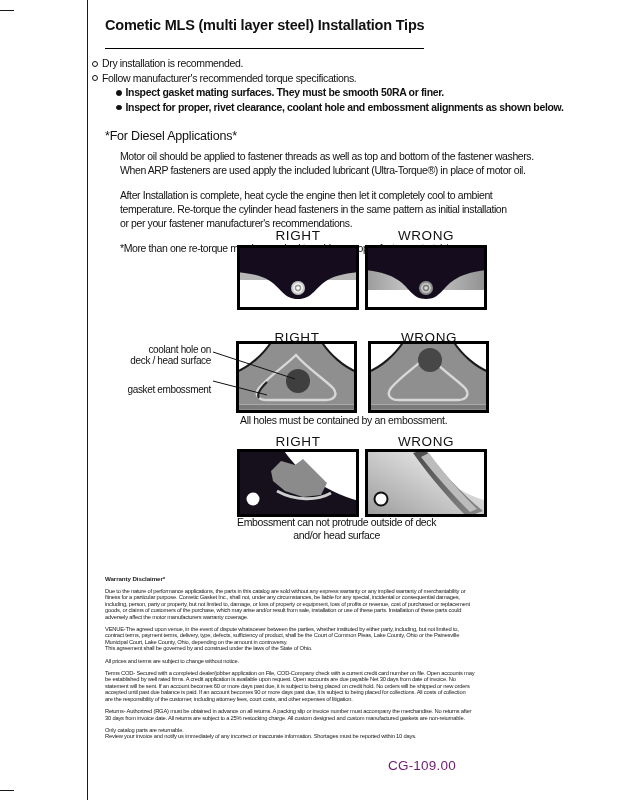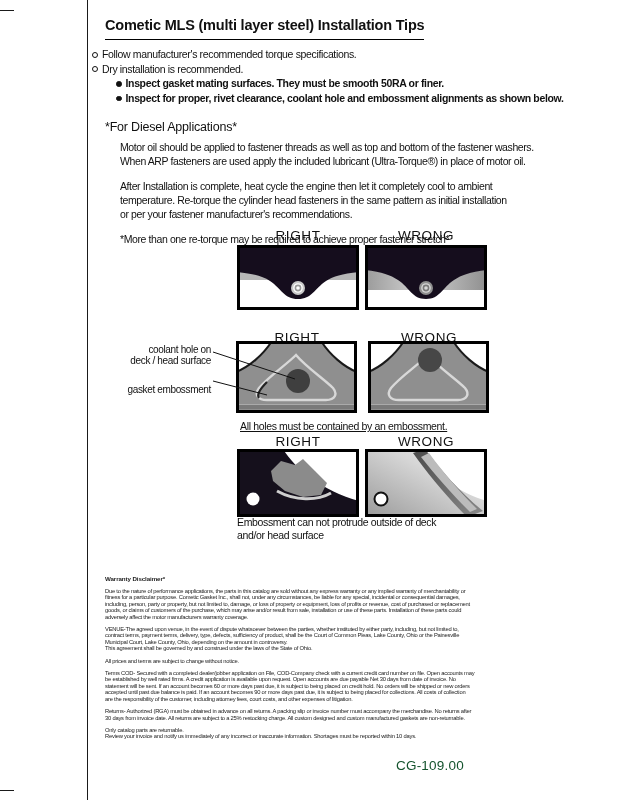--- a/index.html
+++ b/index.html
@@ -9,21 +9,21 @@
   }
   
   .rule-v{position:absolute;left:87px;top:0;width:1px;height:800px;background:#1a1a1a;}
   .tick{position:absolute;left:0;width:14px;height:1px;background:#1a1a1a;}
   .tick.top{top:10px;} .tick.bottom{top:790px;}
 
   
   .text-top{position:absolute;left:88px;top:16px;width:470px;}
   .doc-title{
     display:inline-block;margin-left:17px;font-size:14.5px;font-weight:bold;
-    letter-spacing:-0.2px;border-bottom:1.6px solid #000;padding-bottom:6px;white-space:nowrap;
+    letter-spacing:-0.2px;border-bottom:1.6px solid #000;padding-bottom:15px;white-space:nowrap;
   }
   .bullets{margin-top:7px;}
   .b-row{display:flex;align-items:flex-start;line-height:14.5px;font-size:10.5px;letter-spacing:-0.35px;white-space:nowrap;}
   .b-row .mk{flex:0 0 auto;width:4px;height:4px;border:1px solid #111;border-radius:50%;margin:4.5px 4px 0 4px;background:#fff;}
   .b-row.sub{margin-left:24px;font-weight:bold;}
   .b-row.sub .mk{background:#111;border-color:#111;width:3.5px;height:3.5px;margin-top:5px;}
   .sec-head{margin:15px 0 0 17px;font-size:12.5px;font-weight:normal;letter-spacing:-0.2px;}
   .para{margin:6px 0 0 32px;font-size:10.5px;line-height:14px;letter-spacing:-0.4px;white-space:pre-line;}
   .para.gap{margin-top:11px;}
 
@@ -34,41 +34,41 @@
   .fig-box svg{display:block;}
   .fig-caption{position:absolute;font-size:10.5px;letter-spacing:-0.35px;line-height:12.5px;white-space:pre-line;}
   .side-label{position:absolute;left:0;width:123px;text-align:right;font-size:10px;letter-spacing:-0.35px;line-height:11px;white-space:pre-line;}
   .leaders{position:absolute;left:0;top:0;width:470px;height:322px;pointer-events:none;}
 
   
   .disclaimer{position:absolute;left:105px;top:575px;width:424px;color:#222;}
   .disc-head{font-size:6.2px;font-weight:bold;letter-spacing:-0.1px;margin-bottom:6px;}
   .disc-para{font-size:5.8px;line-height:6.4px;letter-spacing:-0.22px;white-space:pre-line;margin-bottom:6px;}
 
-  .page-number{position:absolute;left:388px;top:758px;font-size:13.5px;letter-spacing:0.2px;color:#14532d;margin-left:8px;}
+  .page-number{position:absolute;left:388px;top:758px;font-size:13.5px;letter-spacing:0.2px;color:#701a75;}
 </style>
 </head>
 <body>
 
 <div class="page">
   <div class="rule-v"></div>
   <div class="tick top"></div>
   <div class="tick bottom"></div>
 
   <div class="text-top">
     <div class="doc-title">Cometic MLS (multi layer steel) Installation Tips</div>
 
     <div class="bullets">
       <div class="b-row">
         <span class="mk"></span>
+        <span>Dry installation is recommended.</span>
+      </div>
+      <div class="b-row">
+        <span class="mk"></span>
         <span>Follow manufacturer's recommended torque specifications.</span>
-      </div>
-      <div class="b-row">
-        <span class="mk"></span>
-        <span>Dry installation is recommended.</span>
       </div>
       <div class="b-row sub">
         <span class="mk"></span>
         <span>Inspect gasket mating surfaces.  They must be smooth 50RA or finer.</span>
       </div>
       <div class="b-row sub">
         <span class="mk"></span>
         <span>Inspect for proper, rivet clearance, coolant hole and embossment alignments as shown below.</span>
       </div>
     </div>
@@ -146,21 +146,21 @@
         <path d="M36,0 C27,14 13,26 0,31" fill="none" stroke="#1a1a1a" stroke-width="2"></path>
         <path d="M121,0 H85 C94,14 108,26 121,31 Z" fill="#ffffff"></path>
         <path d="M85,0 C94,14 108,26 121,31" fill="none" stroke="#1a1a1a" stroke-width="2"></path>
         <path d="M60,14 C70,26 88,38 97,47 C102,53 99,59 90,59 H31 C22,59 18,54 23,47 C32,36 50,24 60,14 Z" fill="none" stroke="#d8d8d8" stroke-width="2.4"></path>
         <circle cx="62" cy="19" r="12" fill="#474747"></circle>
         <rect x="0" y="64" width="121" height="4" fill="#7a7a7a"></rect>
         <line x1="0" y1="63.5" x2="121" y2="63.5" stroke="#aaaaaa" stroke-width="1"></line>
         <rect x="1.5" y="1.5" width="118" height="69" fill="none" stroke="#000000" stroke-width="3"></rect>
       </svg>
     </div>
-    <div class="fig-caption" style="left:152px;top:192px;text-decoration:underline;">All holes must be contained by an embossment.</div>
+    <div class="fig-caption" style="left:152px;top:186px;">All holes must be contained by an embossment.</div>
 
     <svg class="leaders">
       <line x1="125" y1="124" x2="207" y2="151" stroke="#111111" stroke-width="1"></line>
       <line x1="125" y1="153" x2="179" y2="167" stroke="#111111" stroke-width="1"></line>
     </svg>
 
     <div class="fig-label" style="left:149px;top:206px;">RIGHT</div>
     <div class="fig-label" style="left:277px;top:206px;">WRONG</div>
 
     <div class="fig-box" style="left:149px;top:221px;">
@@ -187,21 +187,21 @@
           </linearGradient>
         </defs>
         <rect width="122" height="68" fill="#ffffff"></rect>
         <path d="M0,0 H52 C66,22 92,44 122,52 V68 H0 Z" fill="url(#g2)"></path>
         <path d="M60,0 C76,22 96,44 118,62 L102,68 C82,48 62,24 48,4 Z" fill="url(#g3)"></path>
         <path d="M64,4 C80,26 98,46 112,60 L105,63 C88,46 70,26 56,8 Z" fill="#bcbcbc"></path>
         <circle cx="16" cy="50" r="6.5" fill="#ffffff" stroke="#111111" stroke-width="2"></circle>
         <rect x="1.5" y="1.5" width="119" height="65" fill="none" stroke="#000000" stroke-width="3"></rect>
       </svg>
     </div>
-    <div class="fig-caption" style="left:149px;top:288px;">Embossment can not protrude outside of deck
+    <div class="fig-caption" style="left:149px;top:288px;text-align:center;">Embossment can not protrude outside of deck
 and/or head surface</div>
   </div>
 
   <div class="disclaimer">
     <div class="disc-head">Warranty Disclaimer*</div>
     <div class="disc-para">Due to the nature of performance applications, the parts in this catalog are sold without any express warranty or any implied warranty of merchantability or
 fitness for a particular purpose.  Cometic Gasket Inc., shall not, under any circumstances, be liable for any special, incidental or consequential damages,
 including, person, party or property, but not limited to, damage, or loss of property or equipment, loss of profits or revenue, cost of purchased or replacement
 goods, or claims of customers of the purchase, which may arise and/or result from sale, installation or use of these parts.  Installation of these parts could
 adversely affect the motor manufacturers warranty coverage.</div>

